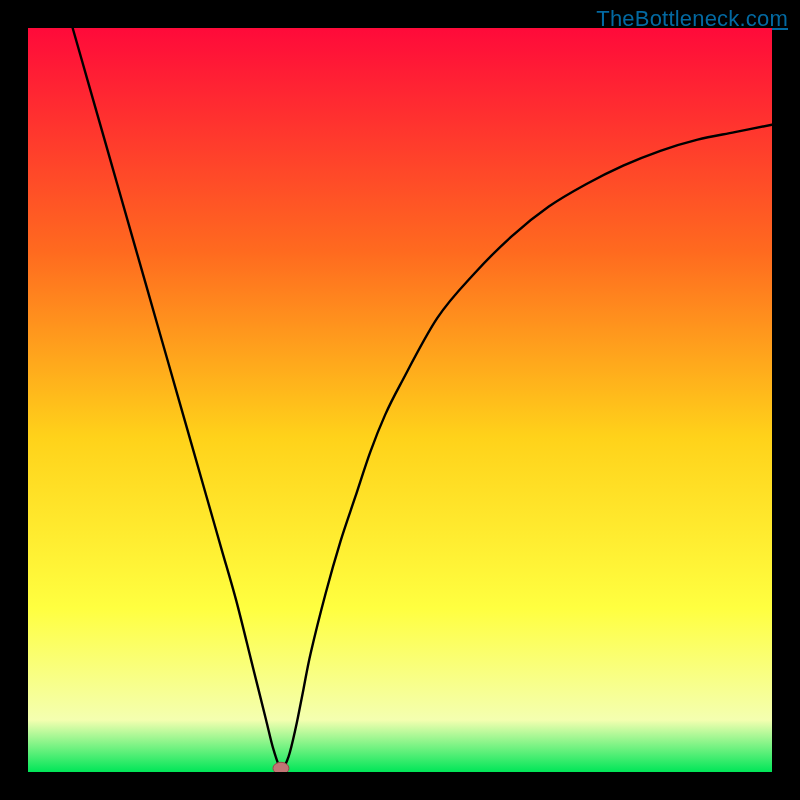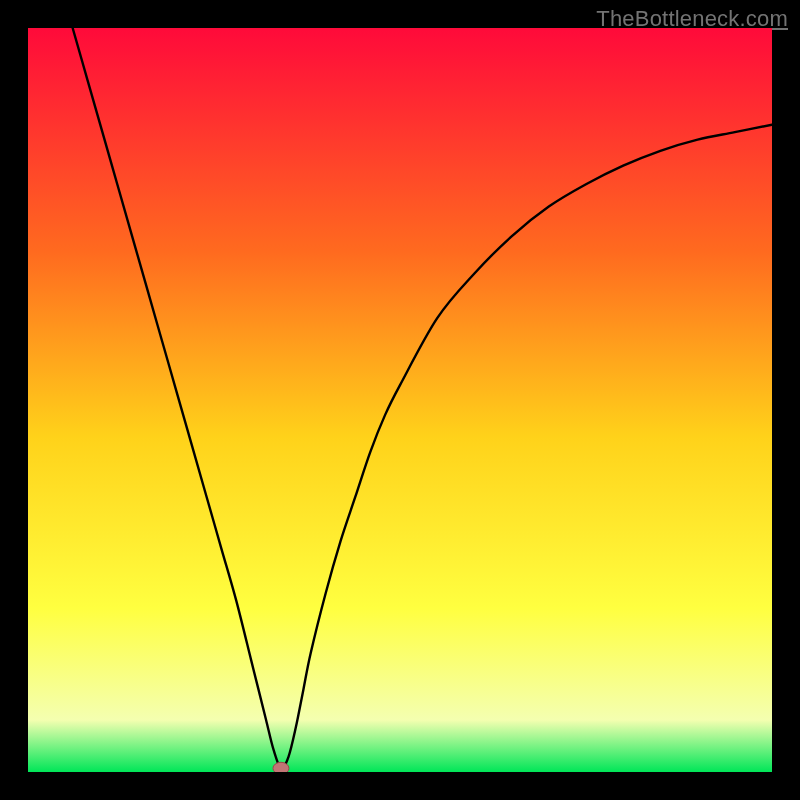--- a/index.html
+++ b/index.html
@@ -17,21 +17,21 @@
     width: 800px;
     height: 800px;
     background: #000000;
   }
   .link {
     position: absolute;
     top: 6px;
     right: 12px;
     font-family: Arial, Helvetica, sans-serif;
     font-size: 22px;
-    color: #737373;
+    color: #0369a1;
     letter-spacing: 0.2px;
   }
   .plot-area {
     position: absolute;
     left: 28px;
     top: 28px;
     width: 744px;
     height: 744px;
   }
   svg { display: block; }

